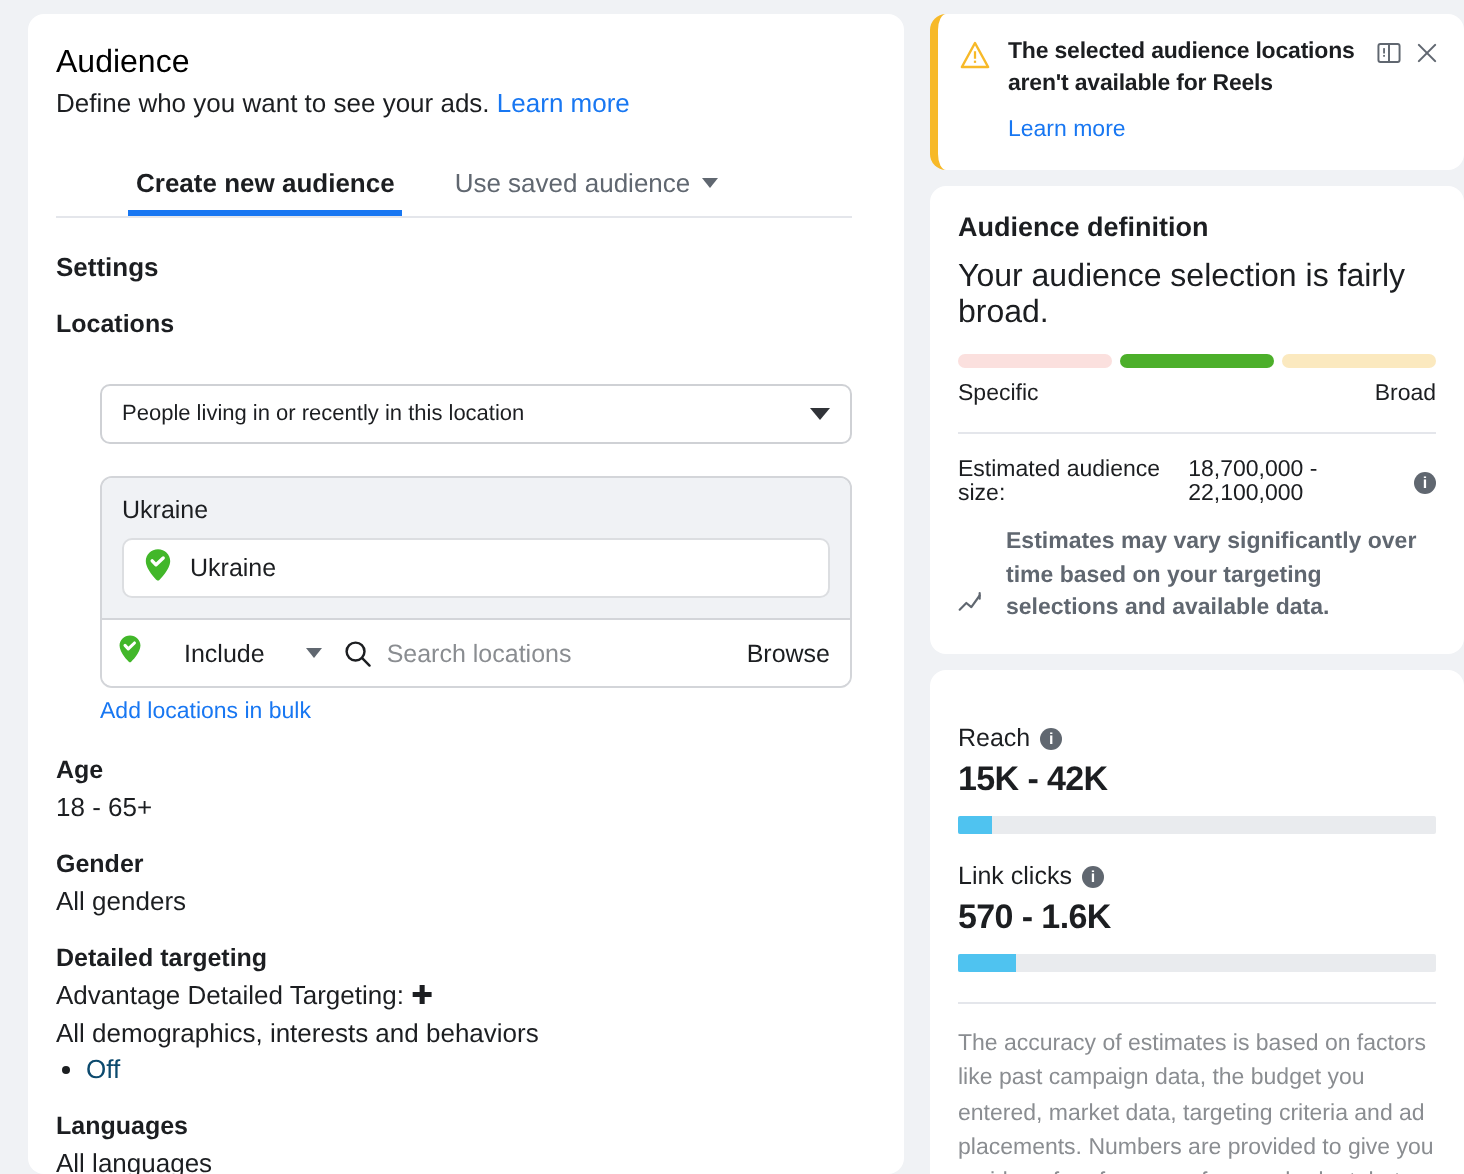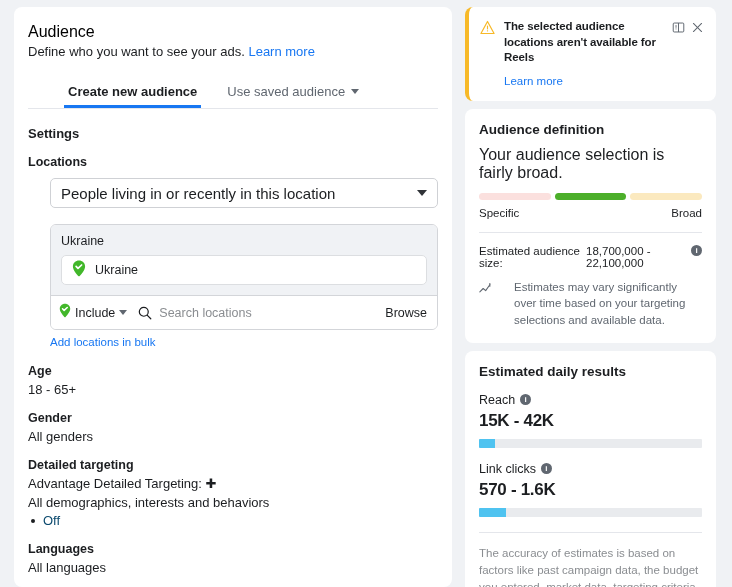--- a/index.html
+++ b/index.html
@@ -13,21 +13,21 @@
 
   
   .left-col {
     width: 459px; height: 587px;
     padding: 7px 7px 0 14px;
   }
   .card-left {
     background: #ffffff;
     border-radius: 8px;
     height: 100%;
-    padding: 16px 14px 0 14px;
+    padding: 16px 26px 0 14px;
     overflow: hidden;
   }
   .aud-sub {
     font-size: 13px; color: #1c1e21; margin-top: 3px;
   }
   .link { color: #1877f2; cursor: pointer; }
 
   .tabs {
     display: flex; align-items: flex-end; gap: 22px;
     margin-top: 19px;
@@ -55,28 +55,28 @@
   .field-label {
     font-size: 12.5px; font-weight: bold; color: #1c1e21; margin-top: 14px;
   }
   .field-val {
     font-size: 13px; color: #1c1e21; margin-top: 4px;
   }
 
   .indent { margin-left: 22px; }
 
   .select-box {
-    margin-top: 9px;
+    margin-top: 23px;
     height: 30px;
     border: 1px solid #cfd1d5;
     border-radius: 5px;
     background: #fff;
     display: flex; align-items: center; justify-content: space-between;
     padding: 0 10px;
-    font-size: 15px; color: #1c1e21;
+    font-size: 11px; color: #1c1e21;
     cursor: pointer;
   }
   .tri-dn {
     width: 0; height: 0; border-left: 5px solid transparent;
     border-right: 5px solid transparent; border-top: 6px solid #303338;
   }
 
   .loc-panel {
     margin-top: 16px;
     border: 1px solid #d3d5d9;
@@ -100,21 +100,21 @@
     padding: 0 10px;
     font-size: 12.5px; color: #1c1e21;
   }
   .loc-search-row {
     height: 33px;
     display: flex; align-items: center;
     padding: 0 10px 0 8px;
     gap: 7px;
     background: #fff;
   }
-  .include-sel { display: flex; align-items: center; gap: 4px; cursor: pointer; }
+  .include-sel { display: flex; align-items: center; gap: 21px; cursor: pointer; }
   .include-txt { font-size: 12.5px; color: #1c1e21; }
   .tri-sm {
     width: 0; height: 0; border-left: 4px solid transparent;
     border-right: 4px solid transparent; border-top: 5px solid #606770;
   }
   .srch-input {
     flex: 1; border: none; outline: none; font-size: 12.5px;
     color: #1c1e21; font-family: "Liberation Sans", sans-serif; background: transparent;
   }
   .srch-input::placeholder { color: #8a8d91; }
@@ -122,21 +122,21 @@
   .bulk-link { font-size: 11.5px; color: #1877f2; margin-top: 6px; cursor: pointer; display:inline-block;}
 
   .divider-line { border-top: 1px solid #e4e6eb; margin-top: 16px; }
   .bullet-row { display: flex; align-items: center; gap: 8px; margin-top: 3px; font-size: 13px; color:#0c4a6e;}
   .dot { width: 4px; height: 4px; border-radius: 50%; background: #1c1e21; flex: none; margin-left: 3px;}
   .sparkle { font-size: 13px; color: #1c1e21; }
 
   
   .right-col {
     width: 273px; height: 587px;
-    padding: 7px 16px 0 6px;
+    padding: 7px 0 0 6px;
     display: flex; flex-direction: column; gap: 8px;
   }
   .card-r {
     background: #fff; border-radius: 8px;
   }
 
   
   .alert {
     border-left: 4px solid #f7b928;
     border-radius: 8px;
@@ -162,29 +162,29 @@
   .r-title { font-size: 13.5px; font-weight: bold; color: #1c1e21; }
   .r-sub { font-size: 16px; color: #1c1e21; margin-top: 9px; }
   .meter { display: flex; gap: 4px; margin-top: 11px; }
   .seg { height: 7px; border-radius: 4px; flex: 1; }
   .meter-labels {
     display: flex; justify-content: space-between;
     font-size: 11.5px; color: #1c1e21; margin-top: 7px;
   }
   .hr { border-top: 1px solid #e4e6eb; margin: 13px 0 11px 0; }
   .est-line {
-    font-size: 11.5px; color: #1c1e21; display: flex; align-items: flex-start; gap: 5px; margin-top: 12px;
+    font-size: 11.5px; color: #1c1e21; display: flex; align-items: center; gap: 5px; margin-top: 12px;
   }
   .est-val { font-weight: normal; }
   .info-dot {
     width: 11px; height: 11px; border-radius: 50%; background: #606770;
     color: #fff; font-size: 8px; line-height: 11px; text-align: center;
     font-weight: bold; flex: none; cursor: pointer;
   }
-  .note-row { display: flex; gap: 20px; margin-top: 10px; align-items: flex-start;}
+  .note-row { display: flex; gap: 9px; margin-top: 10px; align-items: flex-end; font-weight: bold;}
   .note-txt { font-size: 11.5px; color: #606770; line-height: 1.45; }
 
   
   .metric-label {
     display: flex; align-items: center; gap: 5px;
     font-size: 12.5px; color: #1c1e21; margin-top: 14px;
   }
   .metric-val { font-size: 17px; font-weight: bold; color: #1c1e21; margin-top: 4px; letter-spacing: -0.3px;}
   .bar-bg {
     height: 9px; background: #e9ebee; border-radius: 1px; margin-top: 8px; overflow: hidden;
@@ -352,21 +352,20 @@
           <svg width="15" height="13" viewBox="0 0 18 14">
             <polyline points="1,11 5,7 8,9.5 13,2.5" fill="none" stroke="#606770" stroke-width="1.3" stroke-linecap="round" stroke-linejoin="round"></polyline>
             <line x1="13" y1="1" x2="13" y2="4.4" stroke="#606770" stroke-width="1.3" stroke-linecap="round"></line>
           </svg>
         </span>
         <span class="note-txt">Estimates may vary significantly over time based on your targeting selections and available data.</span>
       </div>
     </div>
 
     <div class="card-r pad-card" style="padding-bottom:13px;">
-      <div class="r-title">Estimated daily results</div>
 
       <div class="metric-label">
         <span>Reach</span>
         <span class="info-dot">i</span>
       </div>
       <div class="metric-val">15K - 42K</div>
       <div class="bar-bg">
         <div class="bar-fill" style="width:7%;"></div>
       </div>
 

